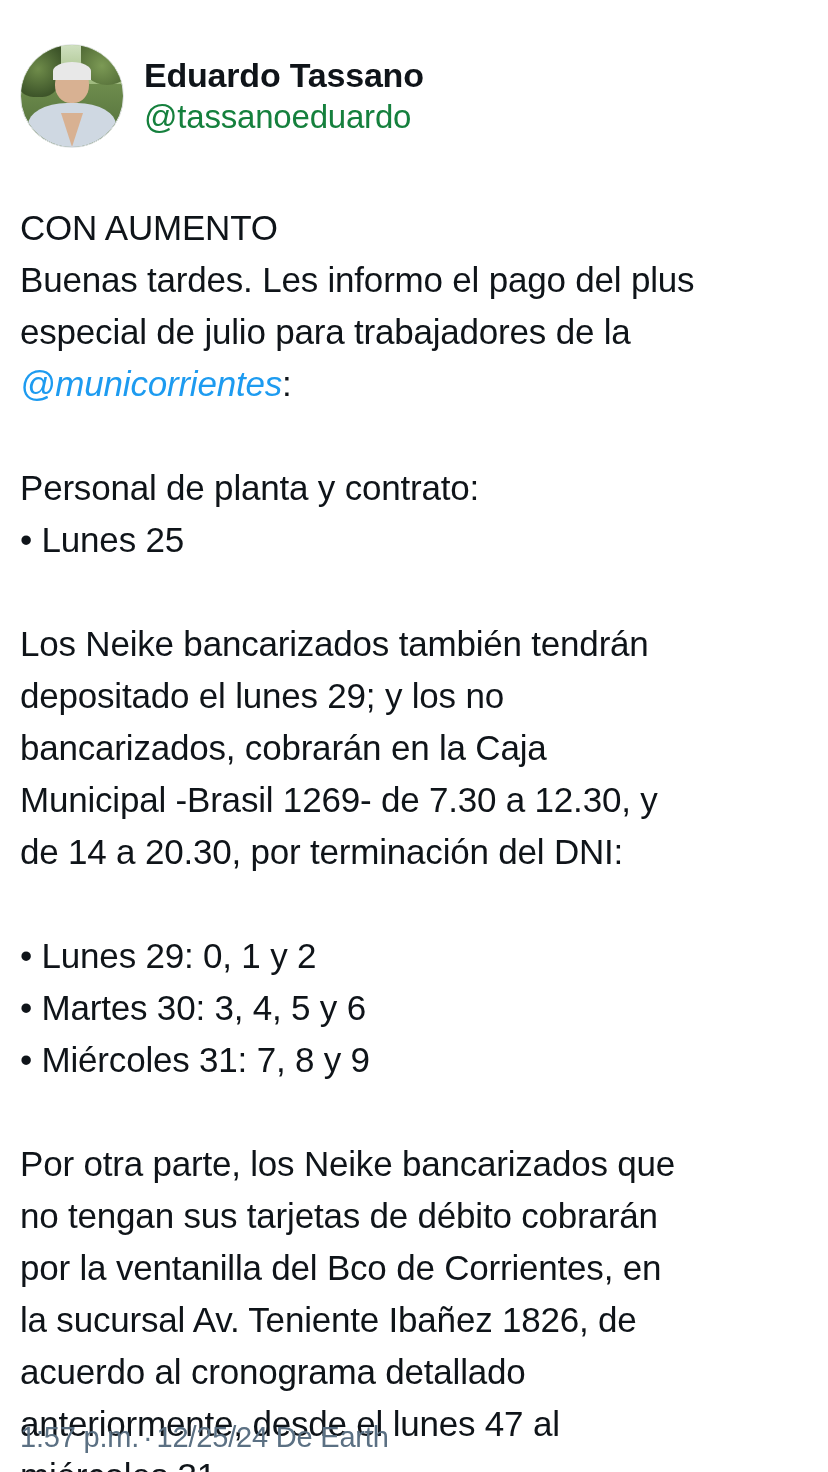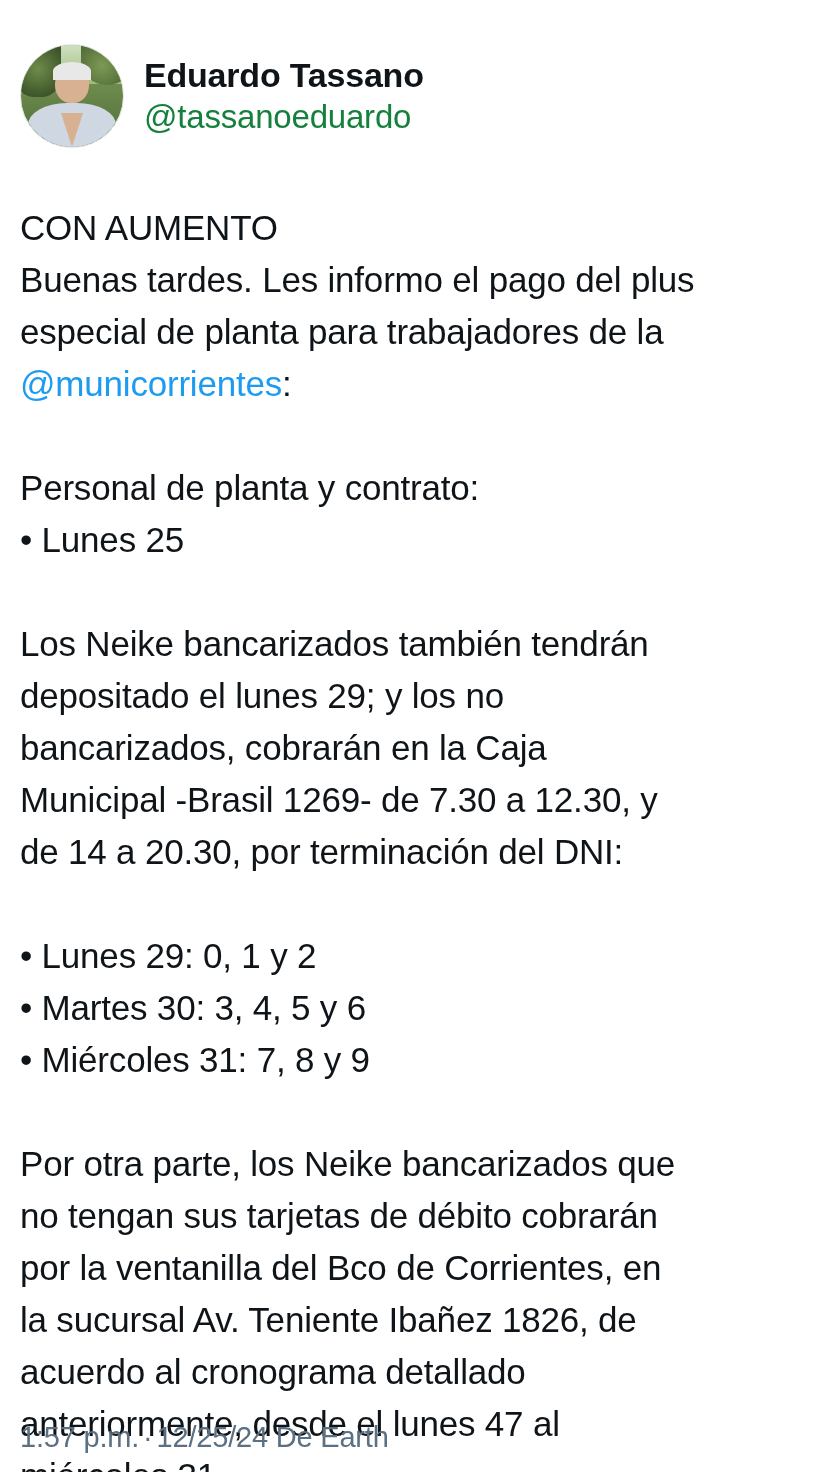--- a/index.html
+++ b/index.html
@@ -99,21 +99,21 @@
   }
   .tweet-body {
     margin-top: 54px;
     font-size: 35px;
     line-height: 52px;
     color: #0f1419;
     letter-spacing: -0.2px;
     white-space: pre-wrap;
     word-wrap: break-word;
   }
-  .mention { color: #1d9bf0; }
+  .mention { color: #1d9bf0; font-style: italic; }
   .tweet-footer {
     position: absolute;
     left: 20px;
     bottom: 18px;
     font-size: 29px;
     color: #5b7083;
     letter-spacing: -0.2px;
   }
   .tweet-footer .sep { color: #5b7083; padding: 0 4px; }
   .tweet-footer .source { color: #5b7083; }
@@ -133,21 +133,21 @@
       <div class="head"></div>
       <div class="hair"></div>
     </div>
     <div class="names">
       <div class="display-name">Eduardo Tassano</div>
       <div class="handle">@tassanoeduardo</div>
     </div>
   </div>
 
   <div class="tweet-body"><span>CON AUMENTO</span>
-<span>Buenas tardes. Les informo el pago del plus especial de planta para trabajadores de la </span><span class="mention">@municorrientes</span><span>:</span>
+<span>Buenas tardes. Les informo el pago del plus especial de julio para trabajadores de la </span><span class="mention">@municorrientes</span><span>:</span>
 
 <span>Personal de planta y contrato:
 • Lunes 25</span>
 
 <span>Los Neike bancarizados también tendrán depositado el lunes 29; y los no bancarizados, cobrarán en la Caja Municipal -Brasil 1269- de 7.30 a 12.30, y de 14 a 20.30, por terminación del DNI:</span>
 
 <span>• Lunes 29: 0, 1 y 2
 • Martes 30: 3, 4, 5 y 6
 • Miércoles 31: 7, 8 y 9</span>
 

